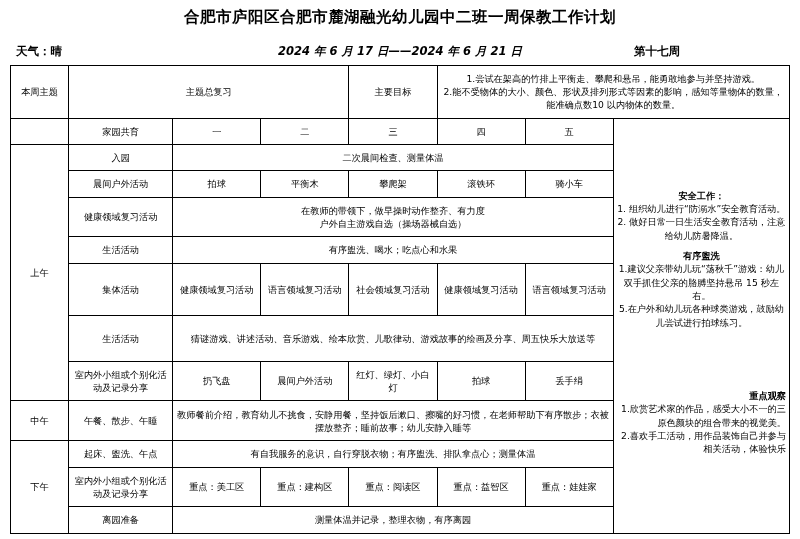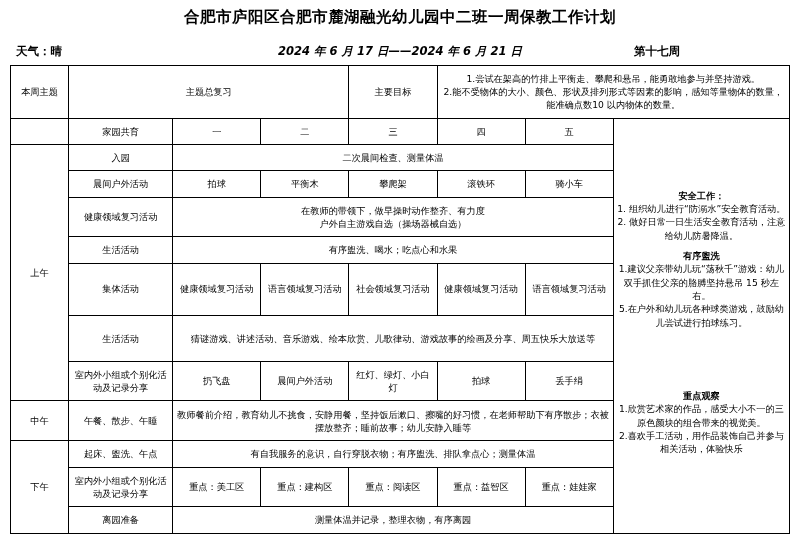--- a/index.html
+++ b/index.html
@@ -118,21 +118,21 @@
           <div class="rp-block">
             <div class="rp-head">安全工作：</div>
             <div>1. 组织幼儿进行“防溺水”安全教育活动。</div>
             <div>2. 做好日常一日生活安全教育活动，注意给幼儿防暑降温。</div>
           </div>
           <div class="rp-block">
             <div class="rp-head">有序盥洗</div>
             <div>1.建议父亲带幼儿玩“荡秋千”游戏：幼儿双手抓住父亲的胳膊坚持悬吊 15 秒左右。</div>
             <div>5.在户外和幼儿玩各种球类游戏，鼓励幼儿尝试进行拍球练习。</div>
           </div>
-          <div class="rp-block" style="margin-top:60px;">
+          <div class="rp-block" style="margin-top:60px;text-align:right;">
             <div class="rp-head">重点观察</div>
             <div>1.欣赏艺术家的作品，感受大小不一的三原色颜块的组合带来的视觉美。</div>
             <div>2.喜欢手工活动，用作品装饰自己并参与相关活动，体验快乐</div>
           </div>
         </td>
       </tr>
 
       <tr>
         <td rowspan="7">上午</td>
         <td>入园</td>
@@ -152,21 +152,21 @@
         <td>健康领域复习活动</td>
         <td colspan="5" style="white-space:pre-line;">在教师的带领下，做早操时动作整齐、有力度
 户外自主游戏自选（操场器械自选）</td>
       </tr>
 
       <tr>
         <td>生活活动</td>
         <td colspan="5">有序盥洗、喝水；吃点心和水果</td>
       </tr>
 
-      <tr style="height:52px;font-family:Liberation Mono, monospace;">
+      <tr style="height:52px;">
         <td>集体活动</td>
         <td>健康领域复习活动</td>
         <td>语言领域复习活动</td>
         <td>社会领域复习活动</td>
         <td>健康领域复习活动</td>
         <td>语言领域复习活动</td>
       </tr>
 
       <tr style="height:46px;">
         <td>生活活动</td>

